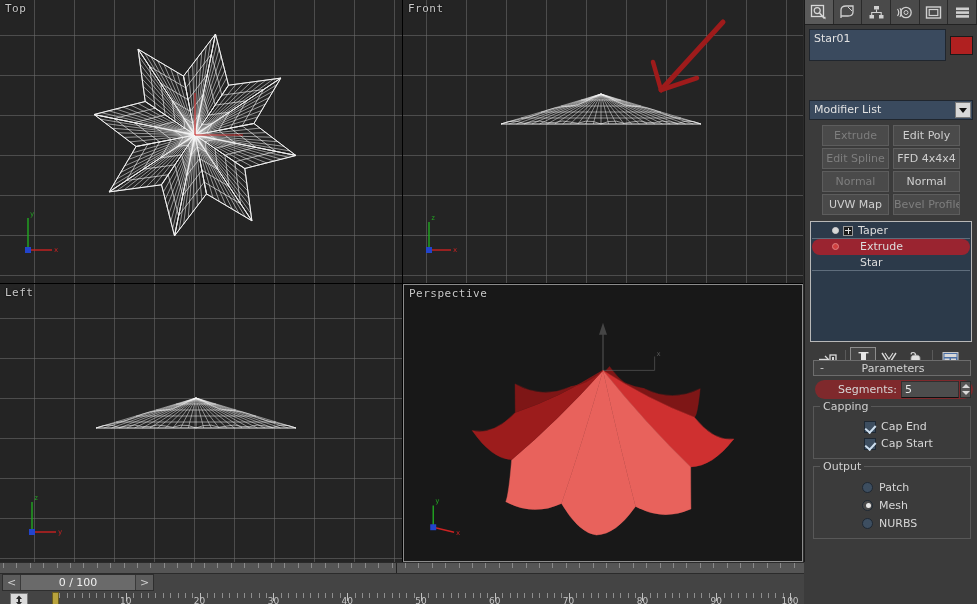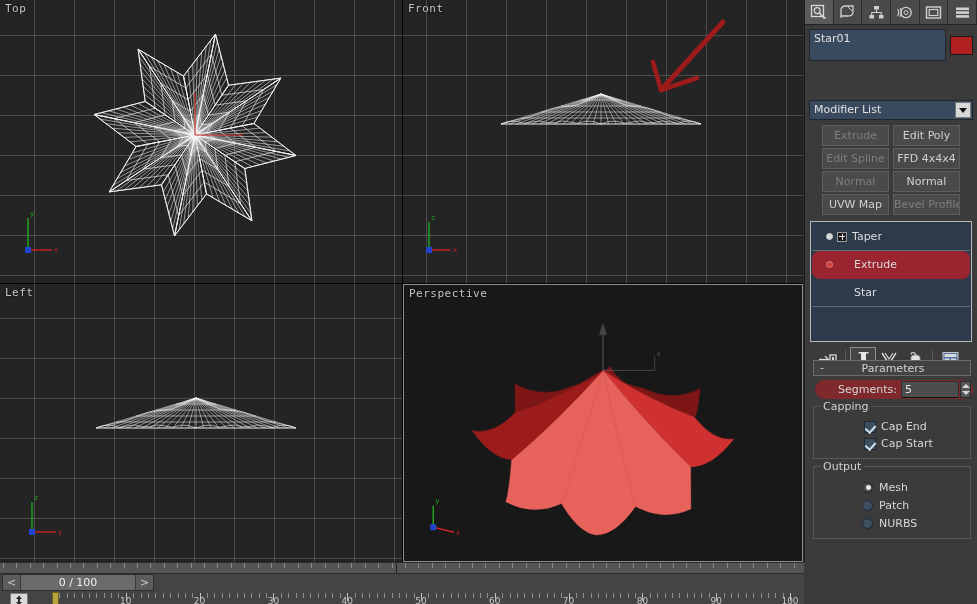--- a/index.html
+++ b/index.html
@@ -88,23 +88,23 @@
     color: #cfcfcf; font-size: 11px; text-align: center; line-height: 19px;
     cursor: pointer; overflow: hidden; white-space: nowrap;
   }
   .modset-btn.dim { color: #7e7e7e; }
 
   #stack-box {
     margin: 3px 5px 0 5px; height: 121px; background: #2c3a4a;
     border: 1px solid #b8b8b8; padding: 1px; overflow: hidden; position: relative;
   }
   .stack-row {
-    position: relative; height: 28px; display: flex; align-items: center;
+    position: relative; height: 16px; display: flex; align-items: center;
     border-bottom: 1px solid #5f6d7c; font-size: 11px; color: #dcdcdc;
-    padding-left: 12px;
+    padding-left: 18px;
   }
   .stack-row.sel { background: #9a2430; border-radius: 8px; border-bottom: 1px solid transparent; }
   .bulb {
     width: 11px; height: 13px; margin-right: 2px; flex: 0 0 11px;
     display: flex; align-items: center; justify-content: center;
   }
   .bulb .b-circ { width: 7px; height: 7px; border-radius: 50%; border: 1px solid #cfcfcf; background: #d8d8d8; }
   .bulb.on .b-circ { background: #d04040; border-color: #e08080; }
   .plusbox {
     width: 10px; height: 10px; background: #1c1c1c; border: 1px solid #9a9a9a;
@@ -744,26 +744,26 @@
         </div>
         <div class="chk-row">
           <span class="chkbox on"></span>
           <span class="chk-label">Cap Start</span>
         </div>
       </div>
 
       <div class="group-box">
         <span class="group-title">Output</span>
         <div class="out-row">
+          <span class="radio"></span>
+          <span class="radio-label">Patch</span>
+        </div>
+        <div class="out-row">
           <span class="radio on"></span>
           <span class="radio-label">Mesh</span>
-        </div>
-        <div class="out-row">
-          <span class="radio"></span>
-          <span class="radio-label">Patch</span>
         </div>
         <div class="out-row">
           <span class="radio"></span>
           <span class="radio-label">NURBS</span>
         </div>
       </div>
     </div>
 
     <div id="bottom-chks">
       <div class="bchk-row">

